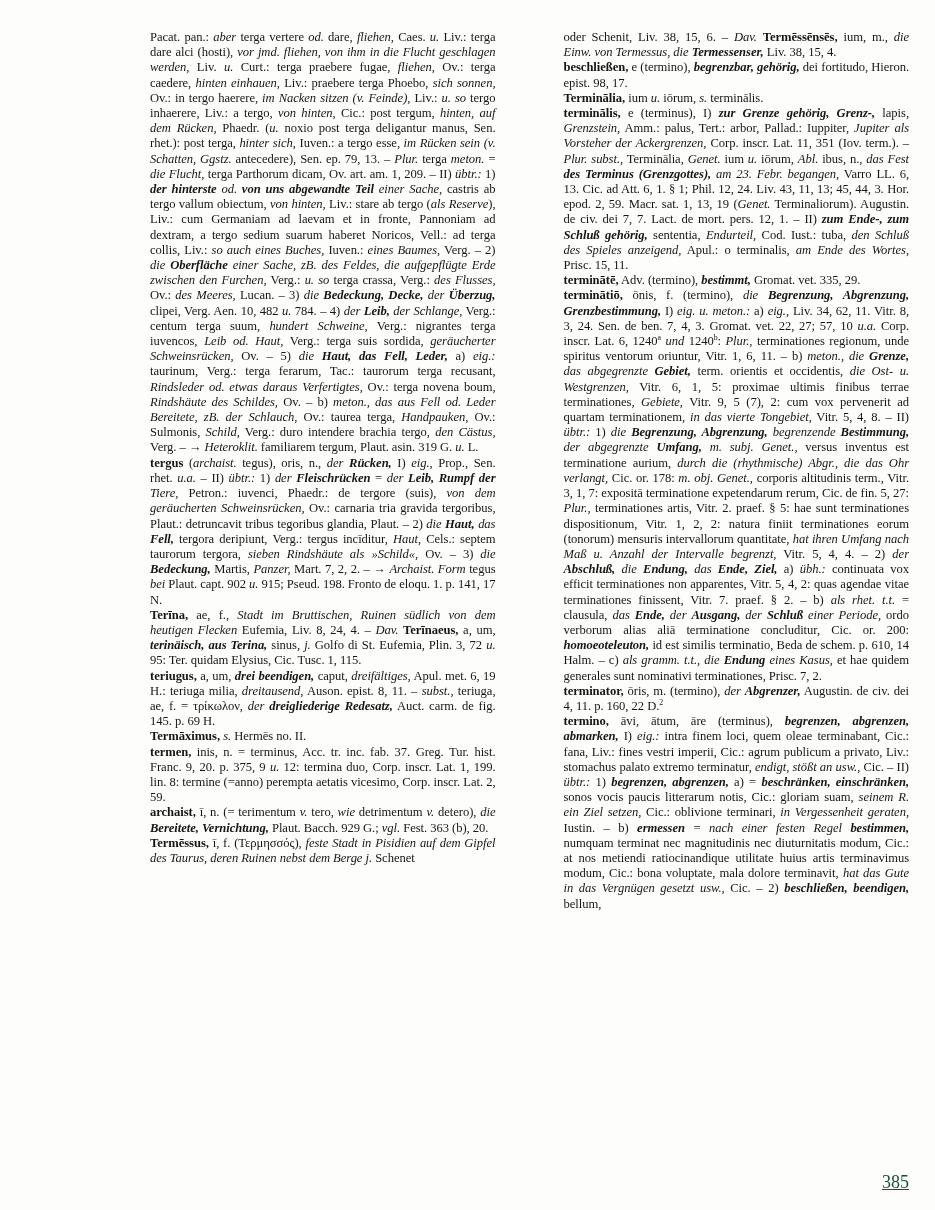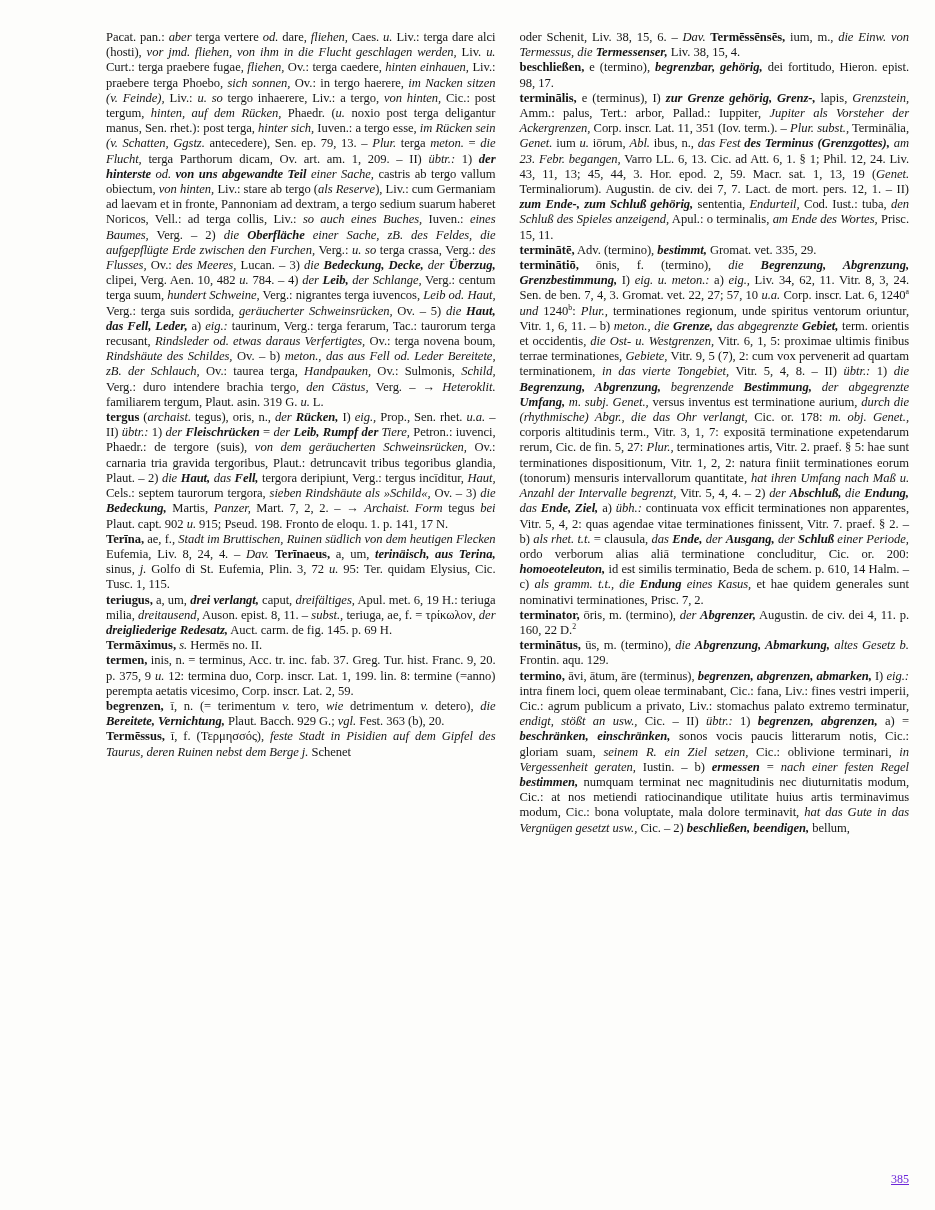--- a/index.html
+++ b/index.html
@@ -24,65 +24,66 @@
   .columns {
     display: flex;
     gap: 24px;
   }
   .col {
     width: 390px;
     font-size: 12.6px;
     line-height: 15.2px;
     text-align: justify;
     letter-spacing: -0.05px;
+    margin-left: 44px;
   }
   .col p {
     margin: 0;
     padding: 0;
     text-indent: 0;
   }
   .col p b { font-weight: bold; }
   .col p i { font-style: italic; }
   sup {
     font-size: 0.62em;
     vertical-align: super;
     line-height: 0;
   }
   .page-number {
     position: absolute;
     top: 1172px;
     left: 106px;
     width: 803px;
     text-align: right;
-    font-size: 12px;
-    color: #6d28d9;
+    font-size: 18px;
+    color: #14532d;
     text-decoration: underline;
   }
 </style>
 </head>
 <body>
 
 <div class="sheet">
   <div class="columns">
     <div class="col" id="col-left">
         <p>Pacat. pan.: <i>aber</i> terga vertere <i>od.</i> dare, <i>fliehen,</i> Caes. <i>u.</i> Liv.: terga dare alci (hosti), <i>vor jmd. fliehen, von ihm in die Flucht geschlagen werden,</i> Liv. <i>u.</i> Curt.: terga praebere fugae, <i>fliehen,</i> Ov.: terga caedere, <i>hinten einhauen,</i> Liv.: praebere terga Phoebo, <i>sich sonnen,</i> Ov.: in tergo haerere, <i>im Nacken sitzen (v. Feinde),</i> Liv.: <i>u. so</i> tergo inhaerere, Liv.: a tergo, <i>von hinten,</i> Cic.: post tergum, <i>hinten, auf dem Rücken,</i> Phaedr. (<i>u.</i> noxio post terga deligantur manus, Sen. rhet.): post terga, <i>hinter sich,</i> Iuven.: a tergo esse, <i>im Rücken sein (v. Schatten, Ggstz.</i> antecedere), Sen. ep. 79, 13. – <i>Plur.</i> terga <i>meton.</i> = <i>die Flucht,</i> terga Parthorum dicam, Ov. art. am. 1, 209. – II) <i>übtr.:</i> 1) <b><i>der hinterste</i></b> <i>od.</i> <b><i>von uns abgewandte Teil</i></b> <i>einer Sache,</i> castris ab tergo vallum obiectum, <i>von hinten,</i> Liv.: stare ab tergo (<i>als Reserve</i>), Liv.: cum Germaniam ad laevam et in fronte, Pannoniam ad dextram, a tergo sedium suarum haberet Noricos, Vell.: ad terga collis, Liv.: <i>so auch eines Buches,</i> Iuven.: <i>eines Baumes,</i> Verg. – 2) <i>die</i> <b><i>Oberfläche</i></b> <i>einer Sache, zB. des Feldes, die aufgepflügte Erde zwischen den Furchen,</i> Verg.: <i>u. so</i> terga crassa, Verg.: <i>des Flusses,</i> Ov.: <i>des Meeres,</i> Lucan. – 3) <i>die</i> <b><i>Bedeckung, Decke,</i></b> <i>der</i> <b><i>Überzug,</i></b> clipei, Verg. Aen. 10, 482 <i>u.</i> 784. – 4) <i>der</i> <b><i>Leib,</i></b> <i>der Schlange,</i> Verg.: centum terga suum, <i>hundert Schweine,</i> Verg.: nigrantes terga iuvencos, <i>Leib od. Haut,</i> Verg.: terga suis sordida, <i>geräucherter Schweinsrücken,</i> Ov. – 5) <i>die</i> <b><i>Haut, das Fell, Leder,</i></b> a) <i>eig.:</i> taurinum, Verg.: terga ferarum, Tac.: taurorum terga recusant, <i>Rindsleder od. etwas daraus Verfertigtes,</i> Ov.: terga novena boum, <i>Rindshäute des Schildes,</i> Ov. – b) <i>meton., das aus Fell od. Leder Bereitete, zB. der Schlauch,</i> Ov.: taurea terga, <i>Handpauken,</i> Ov.: Sulmonis, <i>Schild,</i> Verg.: duro intendere brachia tergo, <i>den Cästus,</i> Verg. – → <i>Heteroklit.</i> familiarem tergum, Plaut. asin. 319 G. <i>u.</i> L.</p>
         <p><b>tergus</b> (<i>archaist.</i> tegus), oris, n., <i>der</i> <b><i>Rücken,</i></b> I) <i>eig.,</i> Prop., Sen. rhet. <i>u.a.</i> – II) <i>übtr.:</i> 1) <i>der</i> <b><i>Fleischrücken</i></b> = <i>der</i> <b><i>Leib, Rumpf der</i></b> <i>Tiere,</i> Petron.: iuvenci, Phaedr.: de tergore (suis), <i>von dem geräucherten Schweinsrücken,</i> Ov.: carnaria tria gravida tergoribus, Plaut.: detruncavit tribus tegoribus glandia, Plaut. – 2) <i>die</i> <b><i>Haut,</i></b> <i>das</i> <b><i>Fell,</i></b> tergora deripiunt, Verg.: tergus incīditur, <i>Haut,</i> Cels.: septem taurorum tergora, <i>sieben Rindshäute als »Schild«,</i> Ov. – 3) <i>die</i> <b><i>Bedeckung,</i></b> Martis, <i>Panzer,</i> Mart. 7, 2, 2. – → <i>Archaist. Form</i> tegus <i>bei</i> Plaut. capt. 902 <i>u.</i> 915; Pseud. 198. Fronto de eloqu. 1. p. 141, 17 N.</p>
         <p><b>Terīna,</b> ae, f., <i>Stadt im Bruttischen, Ruinen südlich von dem heutigen Flecken</i> Eufemia, Liv. 8, 24, 4. – <i>Dav.</i> <b>Terīnaeus,</b> a, um, <b><i>terinäisch, aus Terina,</i></b> sinus, <i>j.</i> Golfo di St. Eufemia, Plin. 3, 72 <i>u.</i> 95: Ter. quidam Elysius, Cic. Tusc. 1, 115.</p>
-        <p><b>teriugus,</b> a, um, <b><i>drei verlangt,</i></b> caput, <i>dreifältiges,</i> Apul. met. 6, 19 H.: teriuga milia, <i>dreitausend,</i> Auson. epist. 8, 11. – <i>subst.,</i> teriuga, ae, f. = τρίκωλον, <i>der</i> <b><i>dreigliederige Redesatz,</i></b> Auct. carm. de fig. 145. p. 69 H.</p>
+        <p><b>teriugus,</b> a, um, <b><i>drei beendigen,</i></b> caput, <i>dreifältiges,</i> Apul. met. 6, 19 H.: teriuga milia, <i>dreitausend,</i> Auson. epist. 8, 11. – <i>subst.,</i> teriuga, ae, f. = τρίκωλον, <i>der</i> <b><i>dreigliederige Redesatz,</i></b> Auct. carm. de fig. 145. p. 69 H.</p>
         <p><b>Termāximus,</b> <i>s.</i> Hermēs no. II.</p>
         <p><b>termen,</b> inis, n. = terminus, Acc. tr. inc. fab. 37. Greg. Tur. hist. Franc. 9, 20. p. 375, 9 <i>u.</i> 12: termina duo, Corp. inscr. Lat. 1, 199. lin. 8: termine (=anno) perempta aetatis vicesimo, Corp. inscr. Lat. 2, 59.</p>
-        <p><b>begrenzen,</b> ī, n. (= terimentum <i>v.</i> tero, <i>wie</i> detrimentum <i>v.</i> detero), <i>die</i> <b><i>Bereitete, Vernichtung,</i></b> Plaut. Bacch. 929 G.; <i>vgl.</i> Fest. 363 (b), 20.</p>
+        <p><b>archaist,</b> ī, n. (= terimentum <i>v.</i> tero, <i>wie</i> detrimentum <i>v.</i> detero), <i>die</i> <b><i>Bereitete, Vernichtung,</i></b> Plaut. Bacch. 929 G.; <i>vgl.</i> Fest. 363 (b), 20.</p>
         <p><b>Termēssus,</b> ī, f. (Τερμησσός), <i>feste Stadt in Pisidien auf dem Gipfel des Taurus, deren Ruinen nebst dem Berge j.</i> Schenet</p>
       </div>
     <div class="col" id="col-right">
         <p>oder Schenit, Liv. 38, 15, 6. – <i>Dav.</i> <b>Termēssēnsēs,</b> ium, m., <i>die Einw. von Termessus, die</i> <b><i>Termessenser,</i></b> Liv. 38, 15, 4.</p>
         <p><b>beschließen,</b> e (termino), <b><i>begrenzbar, gehörig,</i></b> dei fortitudo, Hieron. epist. 98, 17.</p>
+        <p><b>Terminālia,</b> ium <i>u.</i> iōrum, <i>s.</i> terminālis.</p>
         <p><b>terminālis,</b> e (terminus), I) <b><i>zur Grenze gehörig, Grenz-,</i></b> lapis, <i>Grenzstein,</i> Amm.: palus, Tert.: arbor, Pallad.: Iuppiter, <i>Jupiter als Vorsteher der Ackergrenzen,</i> Corp. inscr. Lat. 11, 351 (Iov. term.). – <i>Plur. subst.,</i> Terminālia, <i>Genet.</i> ium <i>u.</i> iōrum, <i>Abl.</i> ibus, n., <i>das Fest</i> <b><i>des Terminus (Grenzgottes),</i></b> <i>am 23. Febr. begangen,</i> Varro LL. 6, 13. Cic. ad Att. 6, 1. § 1; Phil. 12, 24. Liv. 43, 11, 13; 45, 44, 3. Hor. epod. 2, 59. Macr. sat. 1, 13, 19 (<i>Genet.</i> Terminaliorum). Augustin. de civ. dei 7, 7. Lact. de mort. pers. 12, 1. – II) <b><i>zum Ende-, zum Schluß gehörig,</i></b> sententia, <i>Endurteil,</i> Cod. Iust.: tuba, <i>den Schluß des Spieles anzeigend,</i> Apul.: o terminalis, <i>am Ende des Wortes,</i> Prisc. 15, 11.</p>
         <p><b>terminātē,</b> Adv. (termino), <b><i>bestimmt,</i></b> Gromat. vet. 335, 29.</p>
         <p><b>terminātiō,</b> ōnis, f. (termino), <i>die</i> <b><i>Begrenzung, Abgrenzung, Grenzbestimmung,</i></b> I) <i>eig. u. meton.:</i> a) <i>eig.,</i> Liv. 34, 62, 11. Vitr. 8, 3, 24. Sen. de ben. 7, 4, 3. Gromat. vet. 22, 27; 57, 10 <i>u.a.</i> Corp. inscr. Lat. 6, 1240<sup>a</sup> <i>und</i> 1240<sup>b</sup>: <i>Plur.,</i> terminationes regionum, unde spiritus ventorum oriuntur, Vitr. 1, 6, 11. – b) <i>meton., die</i> <b><i>Grenze,</i></b> <i>das abgegrenzte</i> <b><i>Gebiet,</i></b> term. orientis et occidentis, <i>die Ost- u. Westgrenzen,</i> Vitr. 6, 1, 5: proximae ultimis finibus terrae terminationes, <i>Gebiete,</i> Vitr. 9, 5 (7), 2: cum vox pervenerit ad quartam terminationem, <i>in das vierte Tongebiet,</i> Vitr. 5, 4, 8. – II) <i>übtr.:</i> 1) <i>die</i> <b><i>Begrenzung, Abgrenzung,</i></b> <i>begrenzende</i> <b><i>Bestimmung,</i></b> <i>der abgegrenzte</i> <b><i>Umfang,</i></b> <i>m. subj. Genet.,</i> versus inventus est terminatione aurium, <i>durch die (rhythmische) Abgr., die das Ohr verlangt,</i> Cic. or. 178: <i>m. obj. Genet.,</i> corporis altitudinis term., Vitr. 3, 1, 7: expositā terminatione expetendarum rerum, Cic. de fin. 5, 27: <i>Plur.,</i> terminationes artis, Vitr. 2. praef. § 5: hae sunt terminationes dispositionum, Vitr. 1, 2, 2: natura finiit terminationes eorum (tonorum) mensuris intervallorum quantitate, <i>hat ihren Umfang nach Maß u. Anzahl der Intervalle begrenzt,</i> Vitr. 5, 4, 4. – 2) <i>der</i> <b><i>Abschluß,</i></b> <i>die</i> <b><i>Endung,</i></b> <i>das</i> <b><i>Ende, Ziel,</i></b> a) <i>übh.:</i> continuata vox efficit terminationes non apparentes, Vitr. 5, 4, 2: quas agendae vitae terminationes finissent, Vitr. 7. praef. § 2. – b) <i>als rhet. t.t.</i> = clausula, <i>das</i> <b><i>Ende,</i></b> <i>der</i> <b><i>Ausgang,</i></b> <i>der</i> <b><i>Schluß</i></b> <i>einer Periode,</i> ordo verborum alias aliā terminatione concluditur, Cic. or. 200: <b><i>homoeoteleuton,</i></b> id est similis terminatio, Beda de schem. p. 610, 14 Halm. – c) <i>als gramm. t.t., die</i> <b><i>Endung</i></b> <i>eines Kasus,</i> et hae quidem generales sunt nominativi terminationes, Prisc. 7, 2.</p>
         <p><b>terminator,</b> ōris, m. (termino), <i>der</i> <b><i>Abgrenzer,</i></b> Augustin. de civ. dei 4, 11. p. 160, 22 D.<sup>2</sup></p>
-        <p><b>terminātus,</b> ūs, m. (termino), <i>die</i> <b><i>Abgrenzung, Abmarkung,</i></b> <i>altes Gesetz b.</i> Frontin. aqu. 129.</p>
         <p><b>termino,</b> āvi, ātum, āre (terminus), <b><i>begrenzen, abgrenzen, abmarken,</i></b> I) <i>eig.:</i> intra finem loci, quem oleae terminabant, Cic.: fana, Liv.: fines vestri imperii, Cic.: agrum publicum a privato, Liv.: stomachus palato extremo terminatur, <i>endigt, stößt an usw.,</i> Cic. – II) <i>übtr.:</i> 1) <b><i>begrenzen, abgrenzen,</i></b> a) = <b><i>beschränken, einschränken,</i></b> sonos vocis paucis litterarum notis, Cic.: gloriam suam, <i>seinem R. ein Ziel setzen,</i> Cic.: oblivione terminari, <i>in Vergessenheit geraten,</i> Iustin. – b) <b><i>ermessen</i></b> = <i>nach einer festen Regel</i> <b><i>bestimmen,</i></b> numquam terminat nec magnitudinis nec diuturnitatis modum, Cic.: at nos metiendi ratiocinandique utilitate huius artis terminavimus modum, Cic.: bona voluptate, mala dolore terminavit, <i>hat das Gute in das Vergnügen gesetzt usw.,</i> Cic. – 2) <b><i>beschließen, beendigen,</i></b> bellum,</p>
       </div>
   </div>
 </div>
 
 <div class="page-number">385</div>
 
 </body></html>

